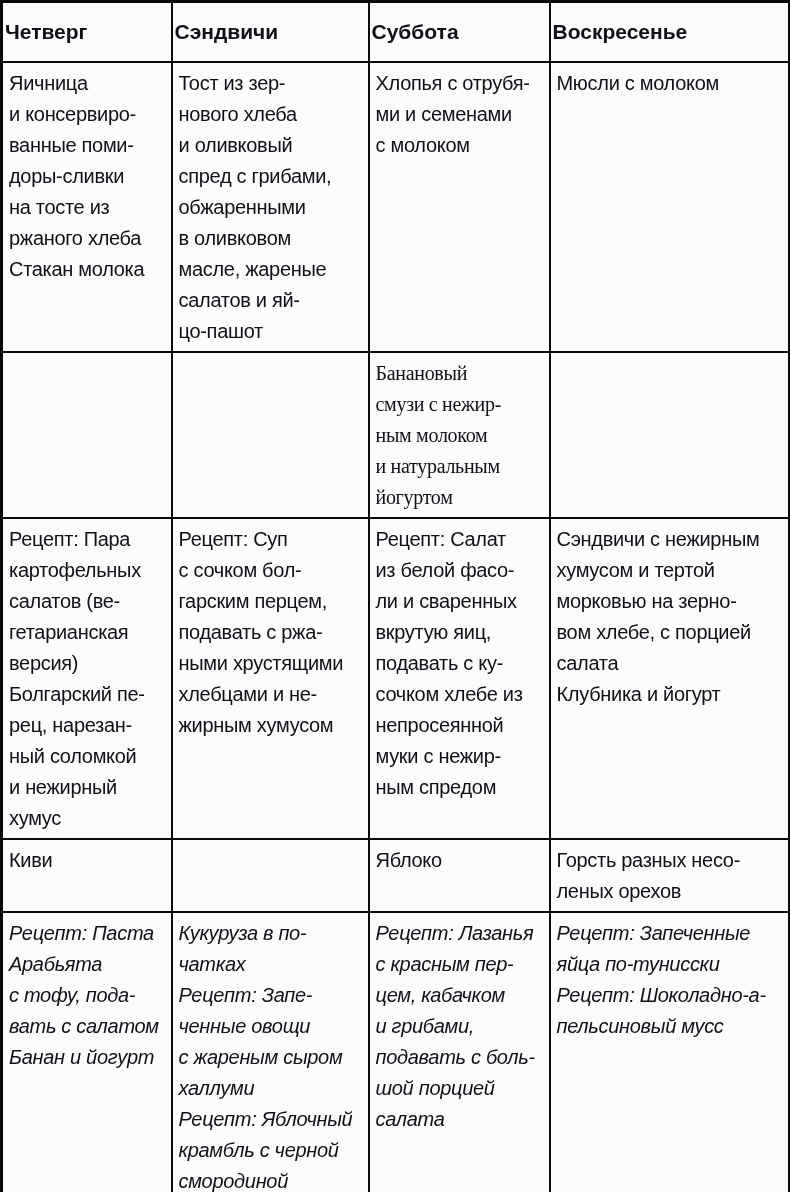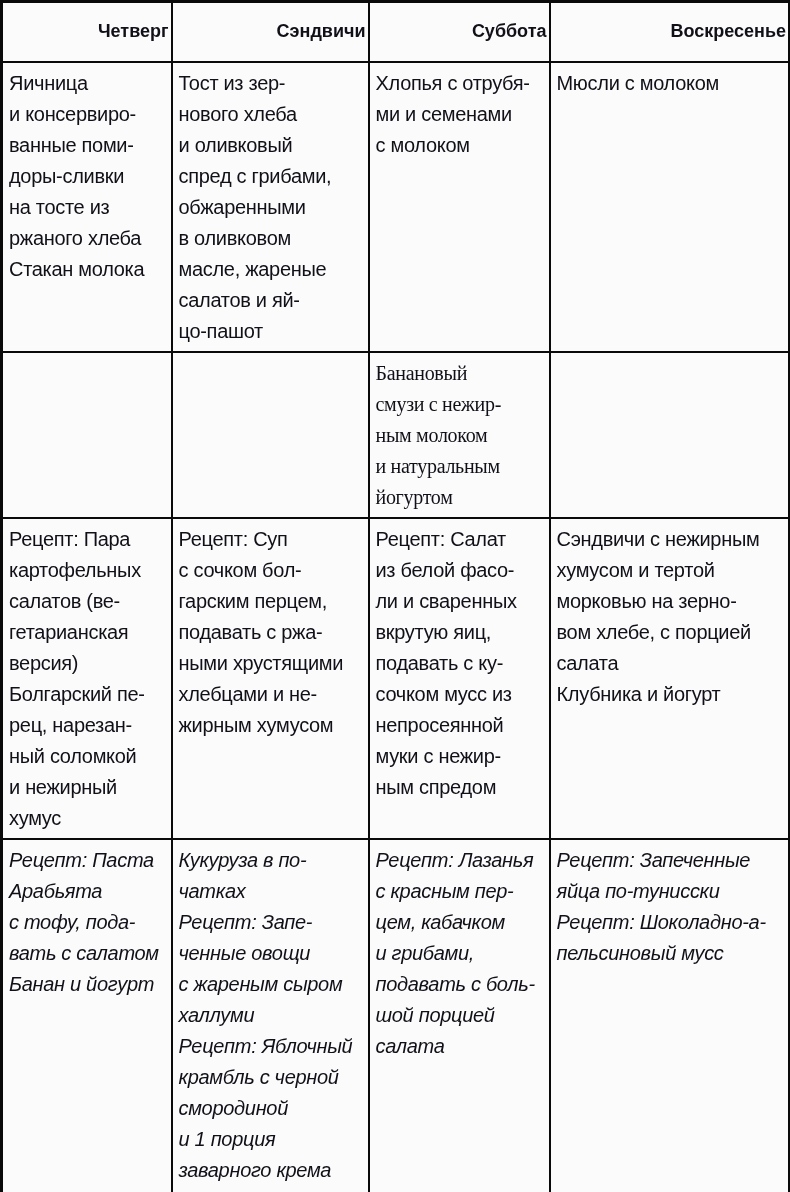--- a/index.html
+++ b/index.html
@@ -24,23 +24,23 @@
   }
   table.meal-table th,
   table.meal-table td {
     border: 2px solid #0a0a0a;
     vertical-align: top;
     padding: 5px 5px 4px 6px;
     box-sizing: border-box;
   }
   table.meal-table th {
     vertical-align: middle;
-    text-align: right;
+    text-align: left;
     font-weight: bold;
-    font-size: 18px;
+    font-size: 21px;
     padding: 4px 2px;
   }
   .cell-text {
     white-space: pre-line;
     font-size: 20px;
     line-height: 31px;
     letter-spacing: -0.3px;
     text-align: left;
   }
   
@@ -145,32 +145,47 @@
 ными хрустящими
 хлебцами и не-
 жирным хумусом</div>
         </td>
       <td>
           <div class="cell-text">Рецепт: Салат
 из белой фасо-
 ли и сваренных
 вкрутую яиц,
 подавать с ку-
-сочком мусс из
+сочком хлебе из
 непросеянной
 муки с нежир-
 ным спредом</div>
         </td>
       <td>
           <div class="cell-text">Сэндвичи с нежирным
 хумусом и тертой
 морковью на зерно-
 вом хлебе, с порцией
 салата
 Клубника и йогурт</div>
+        </td>
+    </tr>
+    <tr class="meal4">
+      <td>
+          <div class="cell-text">Киви</div>
+        </td>
+      <td>
+          <div class="cell-text"></div>
+        </td>
+      <td>
+          <div class="cell-text">Яблоко</div>
+        </td>
+      <td>
+          <div class="cell-text">Горсть разных несо-
+леных орехов</div>
         </td>
     </tr>
     <tr class="meal5">
       <td>
           <div class="cell-text">Рецепт: Паста
 Арабьята
 с тофу, пода-
 вать с салатом
 Банан и йогурт</div>
         </td>

